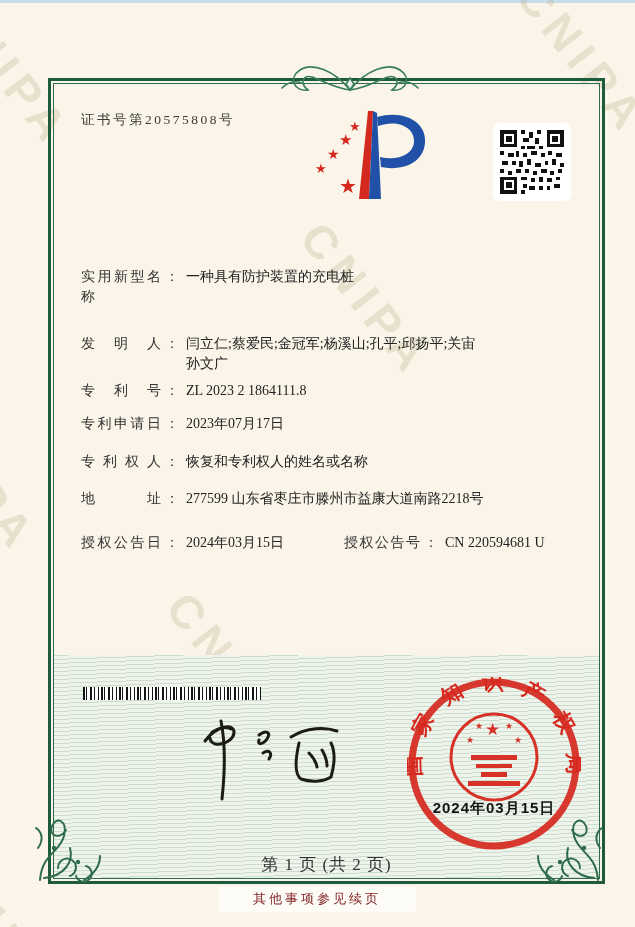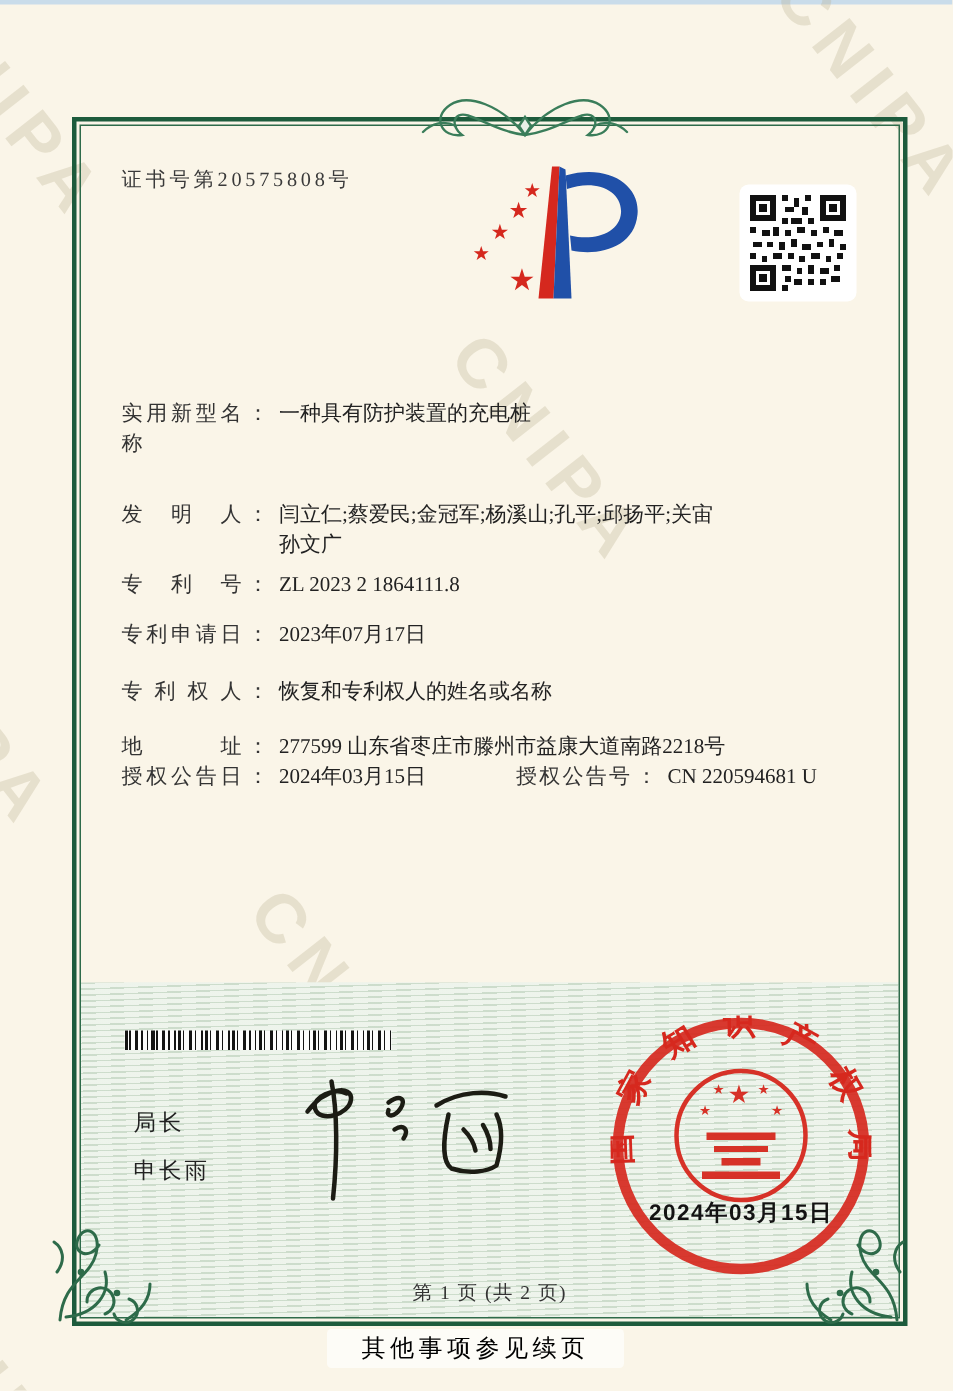--- a/index.html
+++ b/index.html
@@ -41,21 +41,21 @@
   .fields{position:absolute;left:30px;right:26px;top:186px;font-size:14px;z-index:3;}
   .row{display:flex;align-items:flex-start;line-height:20px;}
   .lbl{display:inline-block;width:80px;text-align:justify;text-align-last:justify;color:#333;flex:none;}
   .colon{flex:none;margin:0 7px 0 4px;color:#333;}
   .val{white-space:pre-line;color:#222;}
   .r1{margin-bottom:27px;}
   .r2{margin-bottom:7px;}
   .r3{margin-bottom:13px;}
   .r4{margin-bottom:18px;}
   .r5{margin-bottom:17px;}
-  .r6{margin-bottom:0;}
+  .r6{margin-bottom:24px;}
   .grp2{display:flex;margin-left:60px;}
   
   .bodytext{position:absolute;left:30px;right:26px;top:455px;font-size:12.5px;line-height:21px;color:#20261f;z-index:3;}
   .bodytext p{margin:0 0 4px 0;text-indent:2em;letter-spacing:0.5px;}
   
   .barcode{
     position:absolute;left:32px;top:606px;width:178px;height:13px;z-index:3;
     background:repeating-linear-gradient(90deg,
       #141414 0 2px,#fdfdfd 2px 3px,#141414 3px 4px,#fdfdfd 4px 7px,
       #141414 7px 9px,#fdfdfd 9px 11px,#141414 11px 12px,#fdfdfd 12px 15px,
@@ -65,27 +65,27 @@
     font-family:"Liberation Sans","DejaVu Sans",sans-serif;font-size:15px;color:#222;}
   .signerblock div{margin-bottom:13px;letter-spacing:2px;}
   .signature{position:absolute;left:128px;top:626px;z-index:4;}
   
   .seal{position:absolute;left:356px;top:596px;width:174px;height:174px;z-index:4;}
   .sealdate{
     position:absolute;left:0;right:0;top:122px;text-align:center;z-index:5;
     font-family:"Liberation Sans","DejaVu Sans",sans-serif;
     font-size:15px;font-weight:bold;letter-spacing:1px;color:#131313;
   }
-  .pageind{position:absolute;left:0;right:0;top:772px;text-align:center;font-size:13px;letter-spacing:1px;color:#333;z-index:3;}
+  .pageind{position:absolute;left:0;right:0;top:772px;text-align:center;font-size:17px;letter-spacing:1px;color:#333;z-index:3;}
   
   .notestrip{
     position:absolute;left:218px;top:886px;width:198px;height:26px;background:#fdfcf7;
     border-radius:3px;display:flex;align-items:center;justify-content:center;z-index:3;
   }
-  .notestrip span{font-size:16px;letter-spacing:3px;color:#000000;}
+  .notestrip span{font-size:13px;letter-spacing:3px;color:#7f1d1d;}
   .flourish{position:absolute;z-index:5;pointer-events:none;}
 </style>
 </head>
 <body>
 
 <div class="topstrip"></div>
 
 <div class="wm" style="left:-28px;top:-18px;">CNIPA</div>
 <div class="wm" style="left:548px;top:-30px;">CNIPA</div>
 <div class="wm" style="left:332px;top:212px;">CNIPA</div>
@@ -208,24 +208,20 @@
         <span class="lbl" style="width:76px">授权公告号</span>
           <span class="colon">：</span>
         <span class="val">CN 220594681 U</span>
       </span>
     </div>
   </div>
 
 
   <div class="barcode"></div>
 
-  <div class="signerblock">
-    <div>局长</div>
-    <div>申长雨</div>
-  </div>
 
   <svg class="signature" width="180" height="100" viewBox="0 0 180 100">
     <g fill="none" stroke="#1c1c14" stroke-width="3" stroke-linecap="round" stroke-linejoin="round">
       <path d="M26,34 C38,18 56,16 55,26 C54,36 34,42 31,32 C29,24 44,18 52,22"></path>
       <path d="M42,14 C46,34 46,64 43,92"></path>
       <path d="M80,28 C88,22 92,26 88,32 C84,38 78,38 80,33"></path>
       <path d="M84,46 C90,42 94,46 90,52"></path>
       <path d="M112,30 C128,20 146,20 158,24"></path>
       <path d="M120,36 C116,54 116,68 122,72 C134,76 146,74 152,70 C156,56 156,44 152,36"></path>
       <path d="M130,46 C134,50 137,55 138,60"></path>

